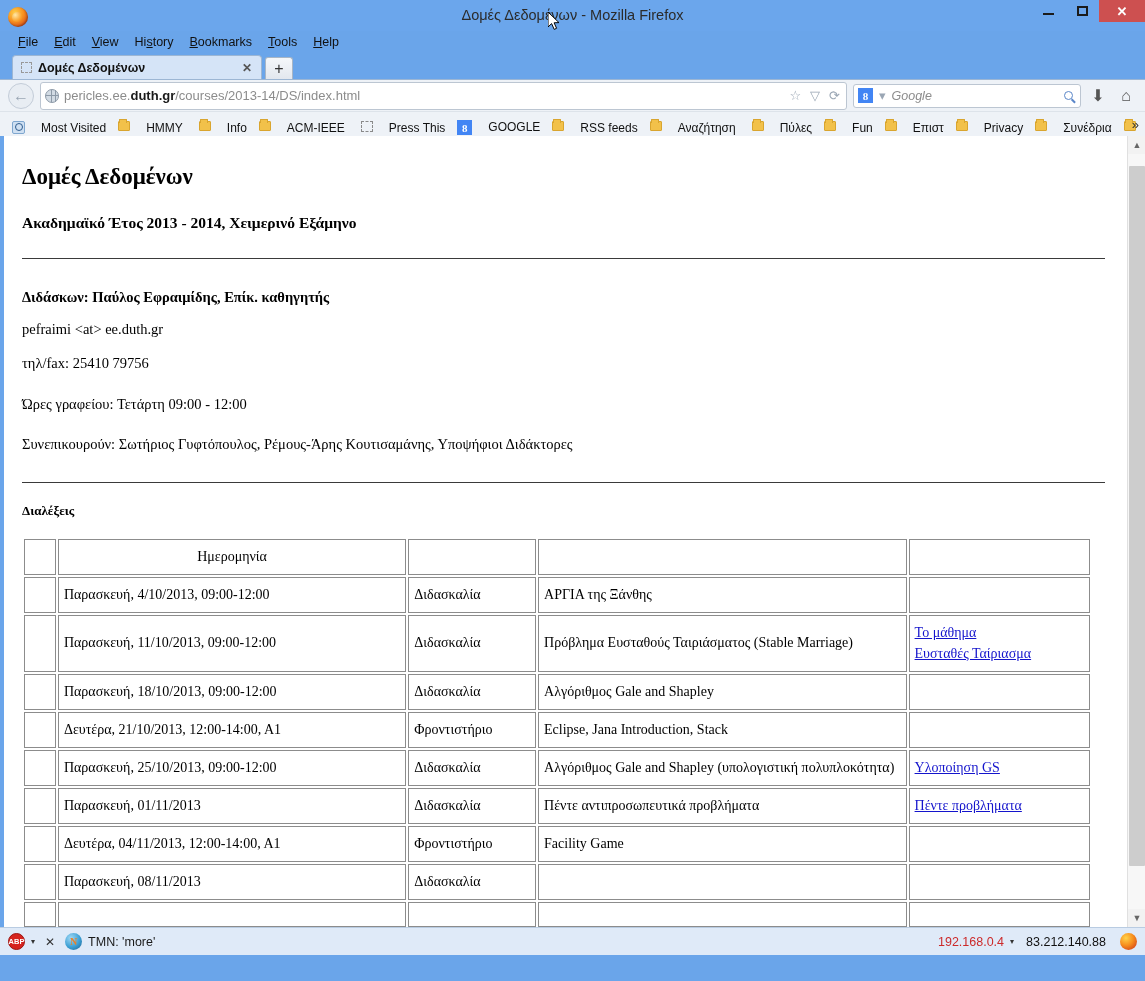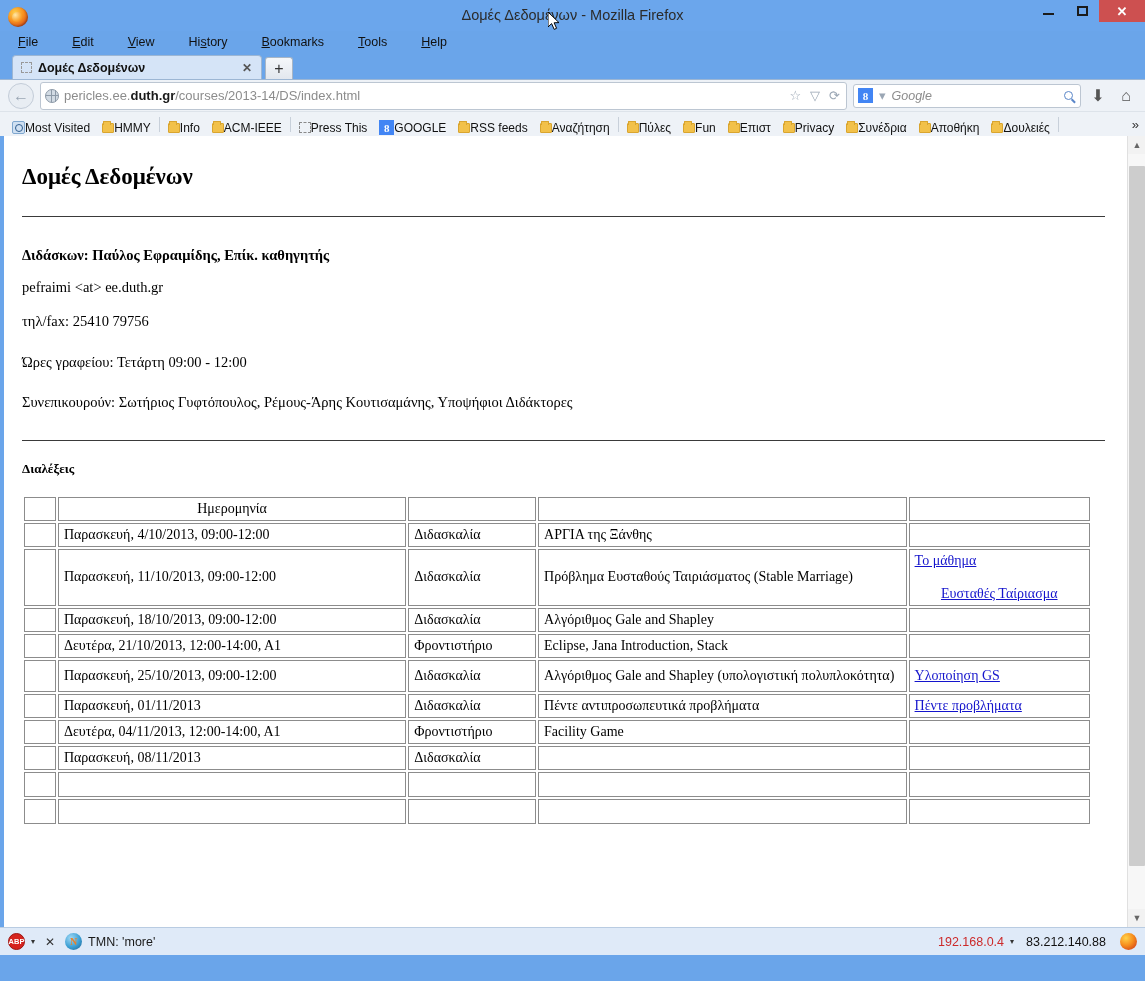--- a/index.html
+++ b/index.html
@@ -51,21 +51,21 @@
     color:#1a1a1a; font-size:13px; cursor:default;
   }
   .winbtn .dash { width:11px; height:2px; background:#1b1b1b; margin-top:6px;}
   .winbtn .sq { width:11px; height:10px; border:2px solid #1b1b1b;}
   #btn-close { width:46px; background:#cd5050; color:#fff; }
   #btn-close .x { font-size:13px; font-weight:bold; color:#fff; line-height:1;}
 
   
   #menubar {
     height: 22px; display:flex; align-items:center;
-    padding-left: 10px; gap: 18px;
+    padding-left: 10px; gap: 0;
     background: transparent;
     font-size: 12.5px; color:#111;
   }
   .menu-item { padding: 1px 8px; cursor:default; }
   .menu-item u { text-decoration: underline; }
 
   
   #tabstrip {
     height: 26px; display:flex; align-items:flex-end; padding-left: 12px;
     position: relative;
@@ -139,21 +139,21 @@
   }
   .magnifier:after{content:"";position:absolute;right:-4px;bottom:-3px;width:5px;height:1.6px;background:#5b87c9;transform:rotate(45deg);}
   .toolicon{width:22px;height:24px;display:flex;align-items:center;justify-content:center;flex:none;color:#555;}
 
   
   #bookmarks {
     background:#eef2f7; border-top:1px solid #dde3ea;
     height:25px; display:flex; align-items:center; padding-left:6px;
     font-size:12px; color:#111; overflow:hidden; position:relative;
   }
-  .bm { display:flex;align-items:center;gap:0;padding:0 6px; white-space:nowrap;margin-top:7px; }
+  .bm { display:flex;align-items:flex-start;gap:16px;padding:0 6px; white-space:nowrap;margin-top:7px; }
   .bm-folder{
     width:12px;height:10px;background:#f2c14a;border:1px solid #d9a52f;border-radius:1px;flex:none;
     position:relative;
   }
   .bm-folder:before{content:"";position:absolute;left:0;top:-3px;width:6px;height:3px;background:#f2c14a;border:1px solid #d9a52f;border-bottom:none;border-radius:1px 1px 0 0;}
   .bm-star{
     width:13px;height:13px;background:#cfe0f2;border:1px solid #7fa7cf;border-radius:2px;
     display:flex;align-items:center;justify-content:center;flex:none;
   }
   .bm-star:after{content:"";width:6px;height:6px;border:1.3px solid #2f5d8f;border-radius:50%;}
@@ -189,36 +189,36 @@
   p.body.tight{ margin-top:12px; }
   p.sec{ font-size:13px; font-weight:bold; margin: 20px 0 0 0; }
 
   table.lectures{
     border-collapse:separate; border-spacing:2px;
     margin-top: 18px; width: 1070px;
     font-size:14px;
   }
   table.lectures td{
     border:1px solid #8c8c8c;
-    padding: 3px 5px;
+    padding: 9px 5px;
     vertical-align: middle;
     font-family:"Liberation Serif", serif;
   }
   td.c0{ width:32px; }
   td.c1{ width:350px; }
   td.c2{ width:128px; }
   td.c3{ width:370px; }
   td.c4{ width:182px; }
   td.center{ text-align:center; }
   td.tall{ height:56px; }
   td.tall2{ height:32px; }
   td.empty{ height:25px; }
   a.lnk{ color:#1414cc; text-decoration:underline; }
   .linkcell a{ display:block; }
-  .linkcell a + a{ margin-top:17px;text-align:center; }
+  .linkcell a + a{ margin-top:5px; }
 
   
   #scroll{
     width:18px; background:#f7f7f7; border-left:1px solid #e0e0e0;
     position:relative; flex:none;
   }
   .sc-btn{
     height:18px;width:18px;display:flex;align-items:center;justify-content:center;
     background:#f2f2f2;color:#666;font-size:9px;
   }
@@ -390,20 +390,21 @@
       <span>Δουλειές</span>
     </div>
     <span class="bm-sep"></span>
     <span id="bm-chevron">»</span>
   </div>
 
   <div id="content-wrap">
     <div id="page">
 
       <h1 class="page-title">Δομές Δεδομένων</h1>
+      <h3 class="subtitle">Ακαδημαϊκό Έτος 2013 - 2014, Χειμερινό Εξάμηνο</h3>
       <hr class="rule">
 
       <p class="lead">Διδάσκων: Παύλος Εφραιμίδης, Επίκ. καθηγητής</p>
 
       <p class="body tight">pefraimi &lt;at&gt; ee.duth.gr</p>
       <p class="body tight">τηλ/fax: 25410 79756</p>
 
       <p class="body">Ώρες γραφείου: Τετάρτη 09:00 - 12:00</p>
 
       <p class="body">Συνεπικουρούν: Σωτήριος Γυφτόπουλος, Ρέμους-Άρης Κουτισαμάνης, Υποψήφιοι Διδάκτορες</p>

